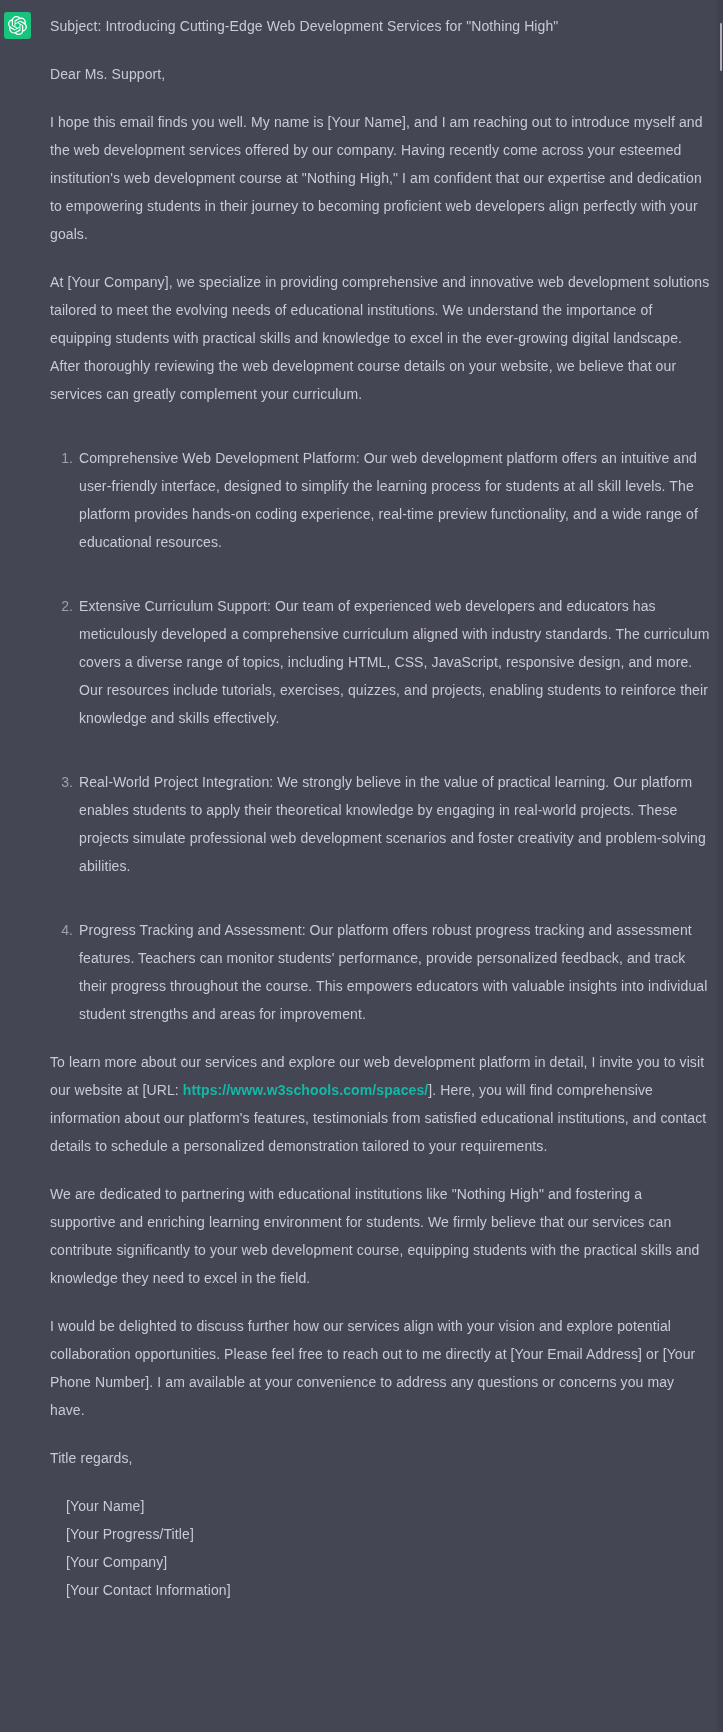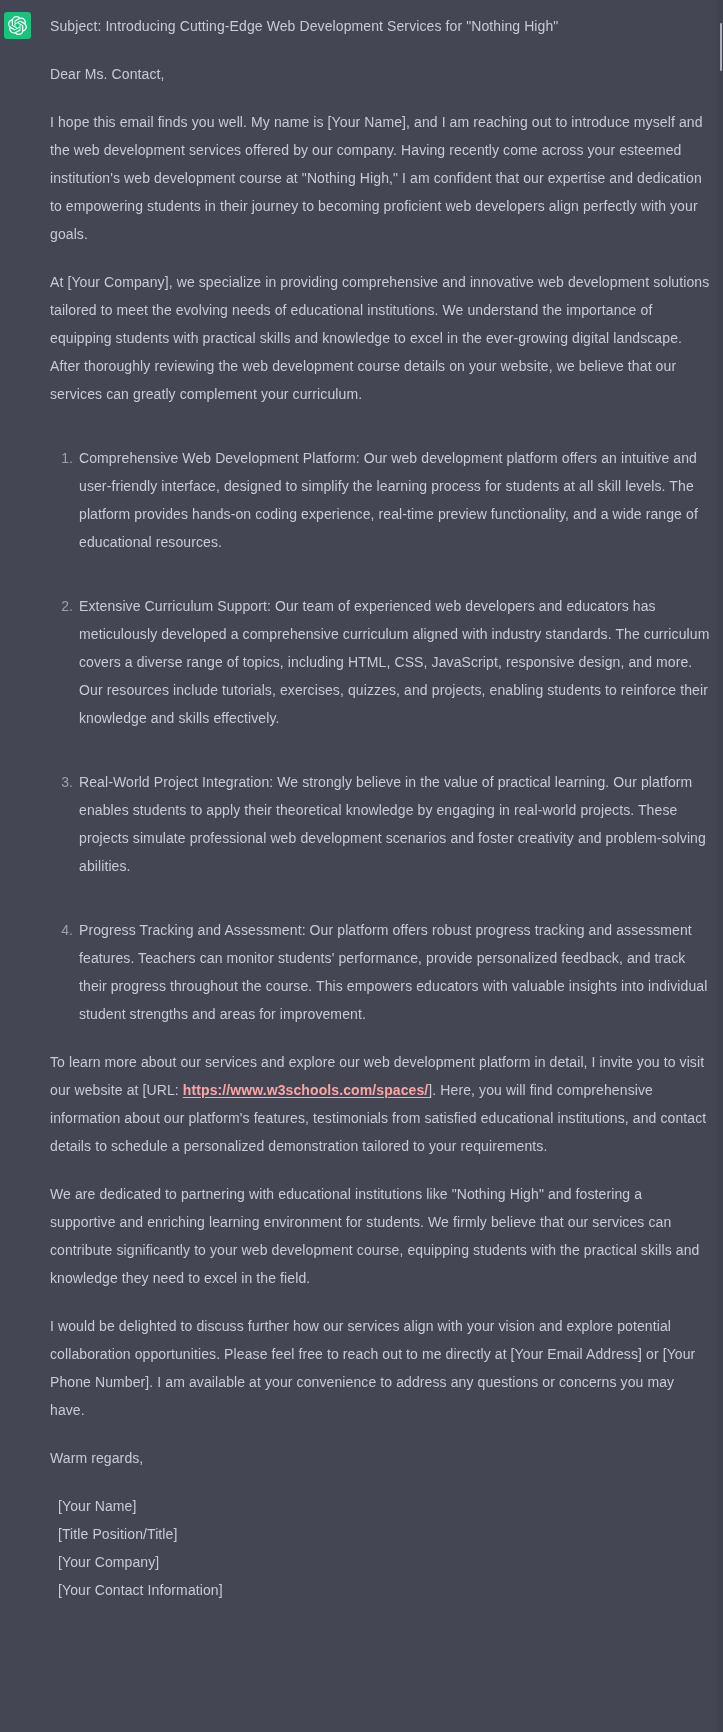--- a/index.html
+++ b/index.html
@@ -42,27 +42,26 @@
   }
   .content p { margin: 20px 0; }
   .content p:first-child { margin-top: 0; }
   ol.feature-list {
     margin: 20px 0;
     padding-left: 27px;
   }
   ol.feature-list li { padding-left: 2px; margin-top: 36px; }
   ol.feature-list li::marker { color: #9EA0AB; }
   a.inline-link {
-    color: #fca5a5;
+    color: #14b8a6;
     font-weight: 700;
-    text-decoration: underline;
     text-underline-offset: 2px;
     cursor: pointer;
   }
-  .signature { margin: 20px 8px; }
+  .signature { margin: 20px 16px; }
   .scroll-gutter {
     position: absolute;
     right: 0;
     top: 0;
     width: 6px;
     height: 100%;
     background: rgba(0,0,0,0.06);
   }
   .scroll-thumb {
     position: absolute;
@@ -80,41 +79,41 @@
 <div class="message-row">
 
   <div class="avatar">
     <svg viewBox="0 0 24 24" fill="#FFFFFF" xmlns="http://www.w3.org/2000/svg">
       <path d="M22.2819 9.8211a5.9847 5.9847 0 0 0-.5157-4.9108 6.0462 6.0462 0 0 0-6.5098-2.9A6.0651 6.0651 0 0 0 4.9807 4.1818a5.9847 5.9847 0 0 0-3.9977 2.9 6.0462 6.0462 0 0 0 .7427 7.0966 5.98 5.98 0 0 0 .511 4.9107 6.051 6.051 0 0 0 6.5146 2.9001A5.9847 5.9847 0 0 0 13.2599 24a6.0557 6.0557 0 0 0 5.7718-4.2058 5.9894 5.9894 0 0 0 3.9977-2.9001 6.0557 6.0557 0 0 0-.7475-7.0729zm-9.022 12.6081a4.4755 4.4755 0 0 1-2.8764-1.0408l.1419-.0804 4.7783-2.7582a.7948.7948 0 0 0 .3927-.6813v-6.7369l2.02 1.1686a.071.071 0 0 1 .038.0615v5.5826a4.504 4.504 0 0 1-4.4945 4.4849zm-9.6607-4.1254a4.4708 4.4708 0 0 1-.5346-3.0137l.142.0852 4.783 2.7582a.7712.7712 0 0 0 .7806 0l5.8428-3.3685v2.3324a.0804.0804 0 0 1-.0332.0615L9.74 19.9502a4.4992 4.4992 0 0 1-6.1408-1.6464zM2.3408 7.8956a4.485 4.485 0 0 1 2.3655-1.9728V11.6a.7664.7664 0 0 0 .3879.6765l5.8144 3.3543-2.0201 1.1685a.0757.0757 0 0 1-.071 0l-4.8303-2.7865A4.504 4.504 0 0 1 2.3408 7.8956zm16.5963 3.8558L13.1038 8.364 15.1192 7.2a.0757.0757 0 0 1 .071 0l4.8303 2.7913a4.4944 4.4944 0 0 1-.6765 8.1042v-5.6772a.79.79 0 0 0-.407-.667zm2.0107-3.0231l-.142-.0852-4.7735-2.7818a.7759.7759 0 0 0-.7854 0L9.409 9.2297V6.8974a.0662.0662 0 0 1 .0284-.0615l4.8303-2.7866a4.4992 4.4992 0 0 1 6.6802 4.66zM8.3065 12.863l-2.02-1.1638a.0804.0804 0 0 1-.038-.0567V6.0742a4.4992 4.4992 0 0 1 7.3757-3.4537l-.142.0805L8.704 5.459a.7948.7948 0 0 0-.3927.6813zm1.0976-2.3654l2.602-1.4998 2.6069 1.4998v2.9994l-2.5974 1.4997-2.6067-1.4997z"></path>
     </svg>
   </div>
 
   <div class="content">
     <p>Subject: Introducing Cutting-Edge Web Development Services for "Nothing High"</p>
-    <p>Dear Ms. Contact,</p>
+    <p>Dear Ms. Support,</p>
     <p>I hope this email finds you well. My name is [Your Name], and I am reaching out to introduce myself and the web development services offered by our company. Having recently come across your esteemed institution's web development course at "Nothing High," I am confident that our expertise and dedication to empowering students in their journey to becoming proficient web developers align perfectly with your goals.</p>
     <p>At [Your Company], we specialize in providing comprehensive and innovative web development solutions tailored to meet the evolving needs of educational institutions. We understand the importance of equipping students with practical skills and knowledge to excel in the ever-growing digital landscape. After thoroughly reviewing the web development course details on your website, we believe that our services can greatly complement your curriculum.</p>
 
     <ol class="feature-list">
       <li>Comprehensive Web Development Platform: Our web development platform offers an intuitive and user-friendly interface, designed to simplify the learning process for students at all skill levels. The platform provides hands-on coding experience, real-time preview functionality, and a wide range of educational resources.</li>
       <li>Extensive Curriculum Support: Our team of experienced web developers and educators has meticulously developed a comprehensive curriculum aligned with industry standards. The curriculum covers a diverse range of topics, including HTML, CSS, JavaScript, responsive design, and more. Our resources include tutorials, exercises, quizzes, and projects, enabling students to reinforce their knowledge and skills effectively.</li>
       <li>Real-World Project Integration: We strongly believe in the value of practical learning. Our platform enables students to apply their theoretical knowledge by engaging in real-world projects. These projects simulate professional web development scenarios and foster creativity and problem-solving abilities.</li>
       <li>Progress Tracking and Assessment: Our platform offers robust progress tracking and assessment features. Teachers can monitor students' performance, provide personalized feedback, and track their progress throughout the course. This empowers educators with valuable insights into individual student strengths and areas for improvement.</li>
     </ol>
 
     <p><span>To learn more about our services and explore our web development platform in detail, I invite you to visit our website at [URL: </span><a class="inline-link">https://www.w3schools.com/spaces/</a><span>]. Here, you will find comprehensive information about our platform's features, testimonials from satisfied educational institutions, and contact details to schedule a personalized demonstration tailored to your requirements.</span></p>
 
     <p>We are dedicated to partnering with educational institutions like "Nothing High" and fostering a supportive and enriching learning environment for students. We firmly believe that our services can contribute significantly to your web development course, equipping students with the practical skills and knowledge they need to excel in the field.</p>
     <p>I would be delighted to discuss further how our services align with your vision and explore potential collaboration opportunities. Please feel free to reach out to me directly at [Your Email Address] or [Your Phone Number]. I am available at your convenience to address any questions or concerns you may have.</p>
 
-    <p>Warm regards,</p>
+    <p>Title regards,</p>
 
     <div class="signature">
       <div>[Your Name]</div>
-      <div>[Title Position/Title]</div>
+      <div>[Your Progress/Title]</div>
       <div>[Your Company]</div>
       <div>[Your Contact Information]</div>
     </div>
   </div>
 
   <div class="scroll-gutter"></div>
   <div class="scroll-thumb"></div>
 
 </div>
 

